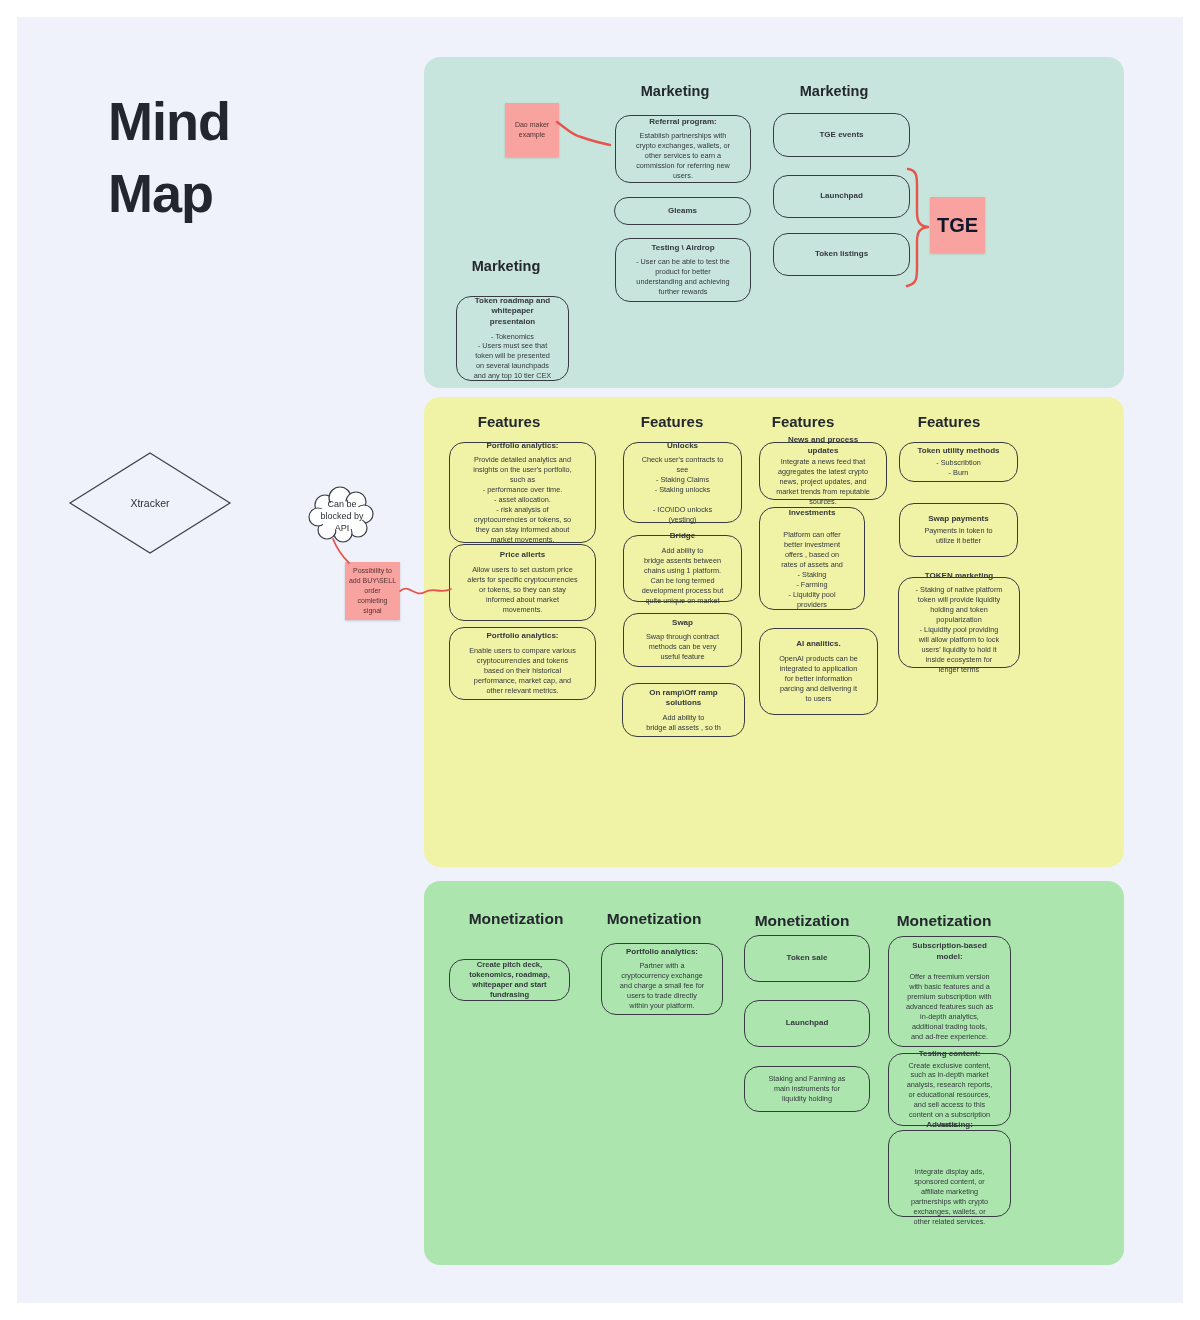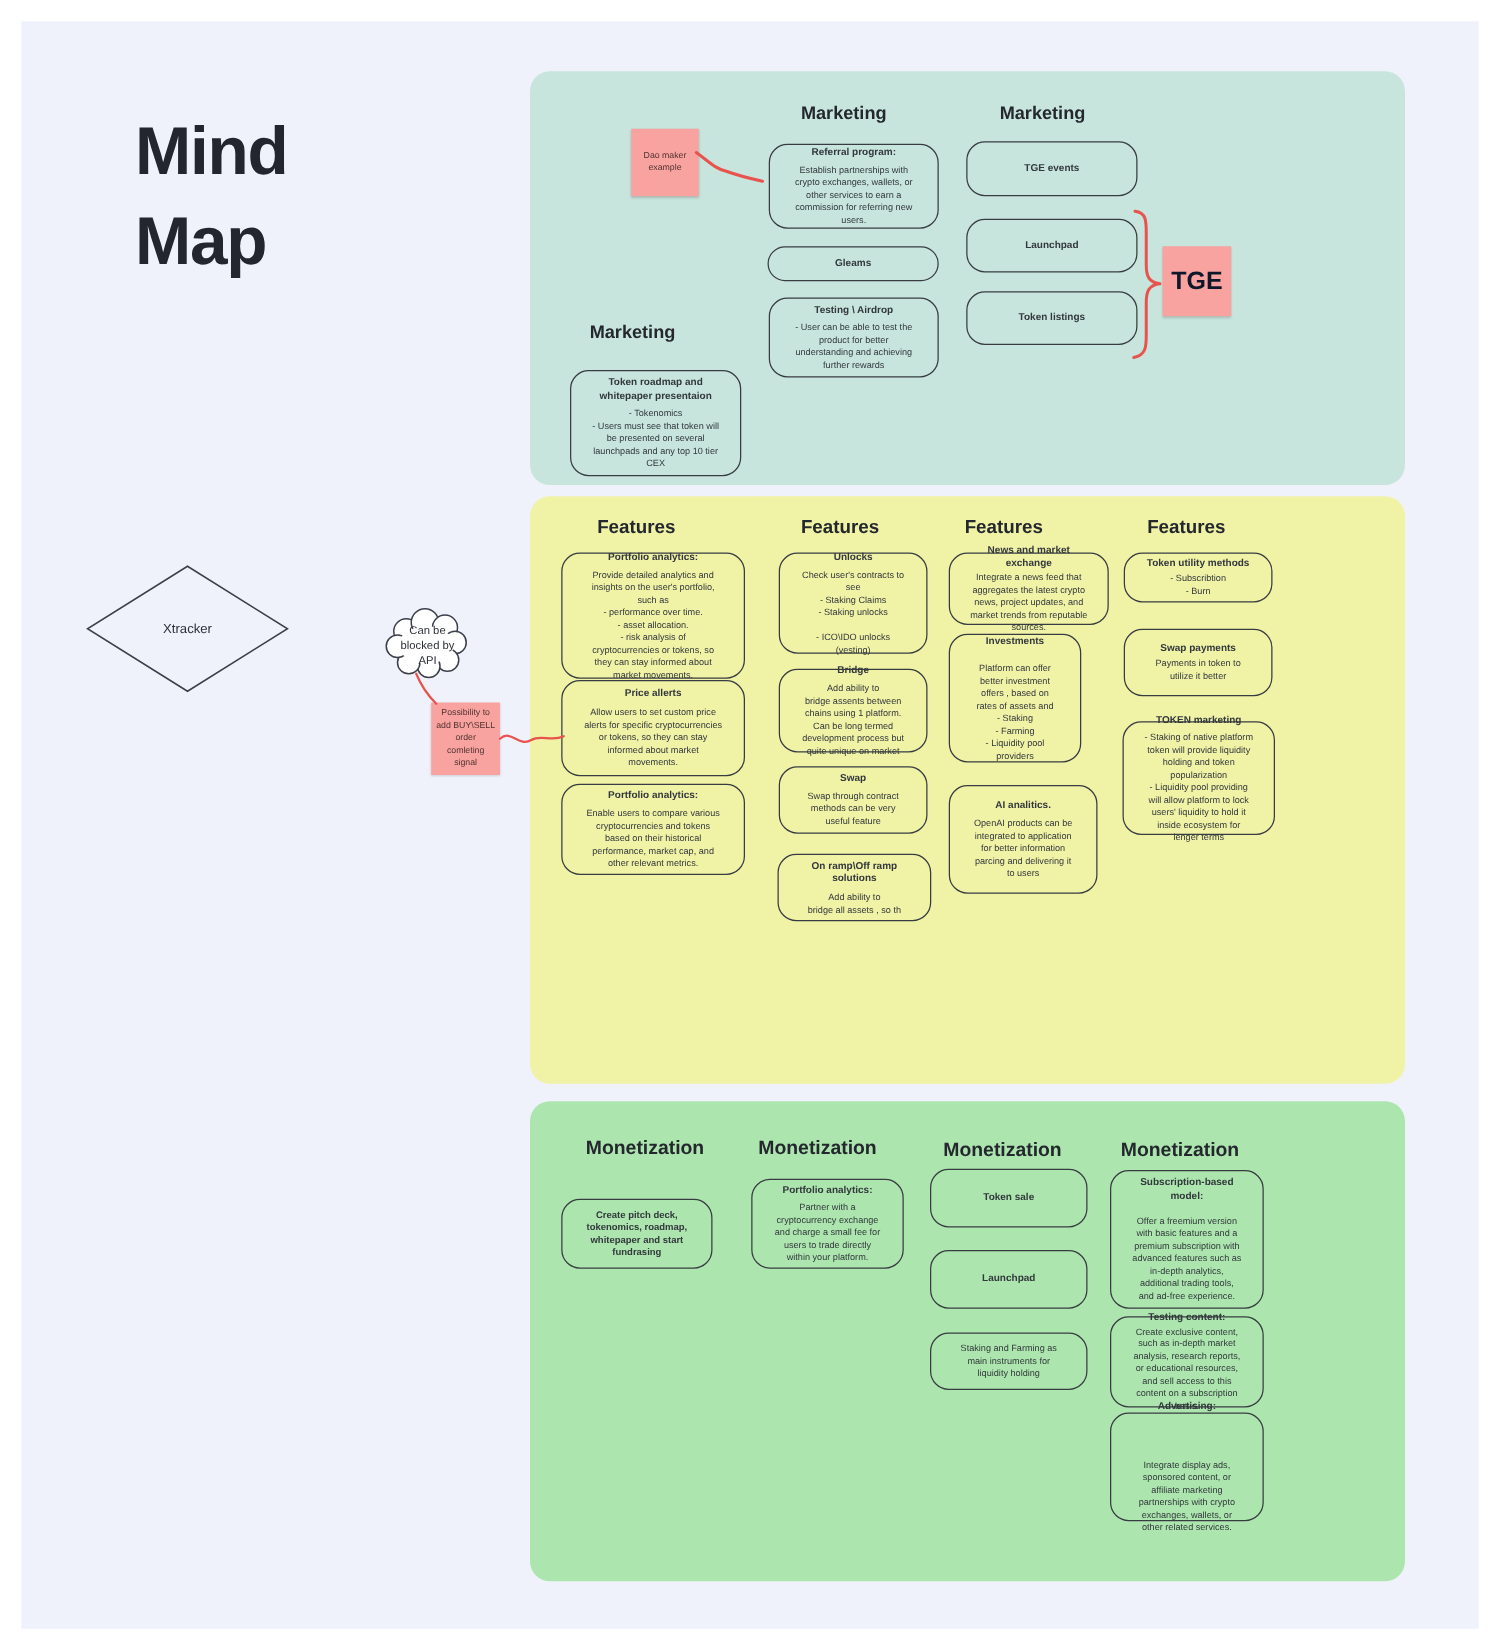--- a/index.html
+++ b/index.html
@@ -83,21 +83,21 @@
     <div class="t">Referral program:</div>
     <div class="b">Establish partnerships with crypto exchanges, wallets, or other services to earn a commission for referring new users.</div>
   </div>
   <div class="box" style="left:614px;top:197px;width:137px;height:28px;">
     <div class="t">Gleams</div>
   </div>
   <div class="box" style="left:615px;top:238px;width:136px;height:64px;">
     <div class="t">Testing \ Airdrop</div>
     <div class="b">- User can be able to test the product for better understanding and achieving further rewards</div>
   </div>
-  <div class="box" style="left:456px;top:296px;width:137px;height:85px;">
+  <div class="box" style="left:456px;top:296px;width:113px;height:85px;">
     <div class="t">Token roadmap and whitepaper presentaion</div>
     <div class="b">- Tokenomics
 - Users must see that token will be presented on several launchpads and any top 10 tier CEX</div>
   </div>
   <div class="box" style="left:773px;top:113px;width:137px;height:44px;">
     <div class="t">TGE events</div>
   </div>
   <div class="box" style="left:773px;top:175px;width:137px;height:43px;">
     <div class="t">Launchpad</div>
   </div>
@@ -144,21 +144,21 @@
     <div class="t">Swap</div>
     <div class="b">Swap through contract methods can be very useful feature</div>
   </div>
   <div class="box" style="left:622px;top:683px;width:123px;height:54px;">
     <div class="t">On ramp\Off ramp solutions</div>
     <div class="b">Add ability to
 bridge all assets , so th</div>
   </div>
 
   <div class="box" style="left:759px;top:442px;width:128px;height:58px;">
-    <div class="t">News and market exchange</div>
+    <div class="t">News and process updates</div>
     <div class="b" style="margin-top:1px;">Integrate a news feed that aggregates the latest crypto news, project updates, and market trends from reputable sources.</div>
   </div>
   <div class="box" style="left:759px;top:507px;width:106px;height:103px;">
     <div class="t">Investments</div>
     <div class="b" style="margin-top:12px;">Platform can offer better investment offers , based on rates of assets and
 - Staking
 - Farming
 - Liquidity pool providers</div>
   </div>
   <div class="box" style="left:759px;top:628px;width:119px;height:87px;">
@@ -179,21 +179,21 @@
     <div class="t">TOKEN marketing</div>
     <div class="b">- Staking of native platform token will provide liquidity holding and token popularization
 - Liquidity pool providing will allow platform to lock users' liquidity to hold it inside ecosystem for lenger terms</div>
   </div>
 
   <div class="hdr hdr-lg" style="left:448px;top:910px;width:136px;">Monetization</div>
   <div class="hdr hdr-lg" style="left:586px;top:910px;width:136px;">Monetization</div>
   <div class="hdr hdr-lg" style="left:734px;top:912px;width:136px;">Monetization</div>
   <div class="hdr hdr-lg" style="left:876px;top:912px;width:136px;">Monetization</div>
 
-  <div class="box" style="left:449px;top:959px;width:121px;height:56px;">
+  <div class="box" style="left:449px;top:959px;width:121px;height:42px;">
     <div class="t" style="font-size:7.6px;">Create pitch deck, tokenomics, roadmap, whitepaper and start fundrasing</div>
   </div>
   <div class="box" style="left:601px;top:943px;width:122px;height:72px;">
     <div class="t">Portfolio analytics:</div>
     <div class="b">Partner with a cryptocurrency exchange and charge a small fee for users to trade directly within your platform.</div>
   </div>
   <div class="box" style="left:744px;top:935px;width:126px;height:47px;">
     <div class="t">Token sale</div>
   </div>
   <div class="box" style="left:744px;top:1000px;width:126px;height:47px;">

